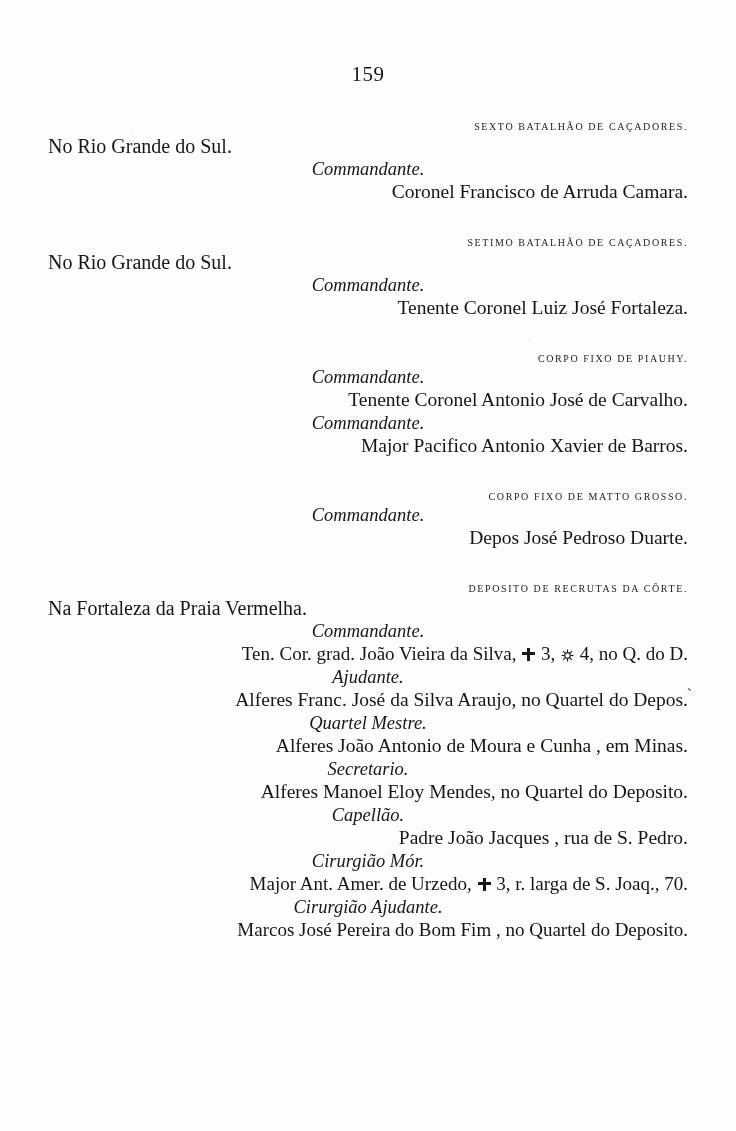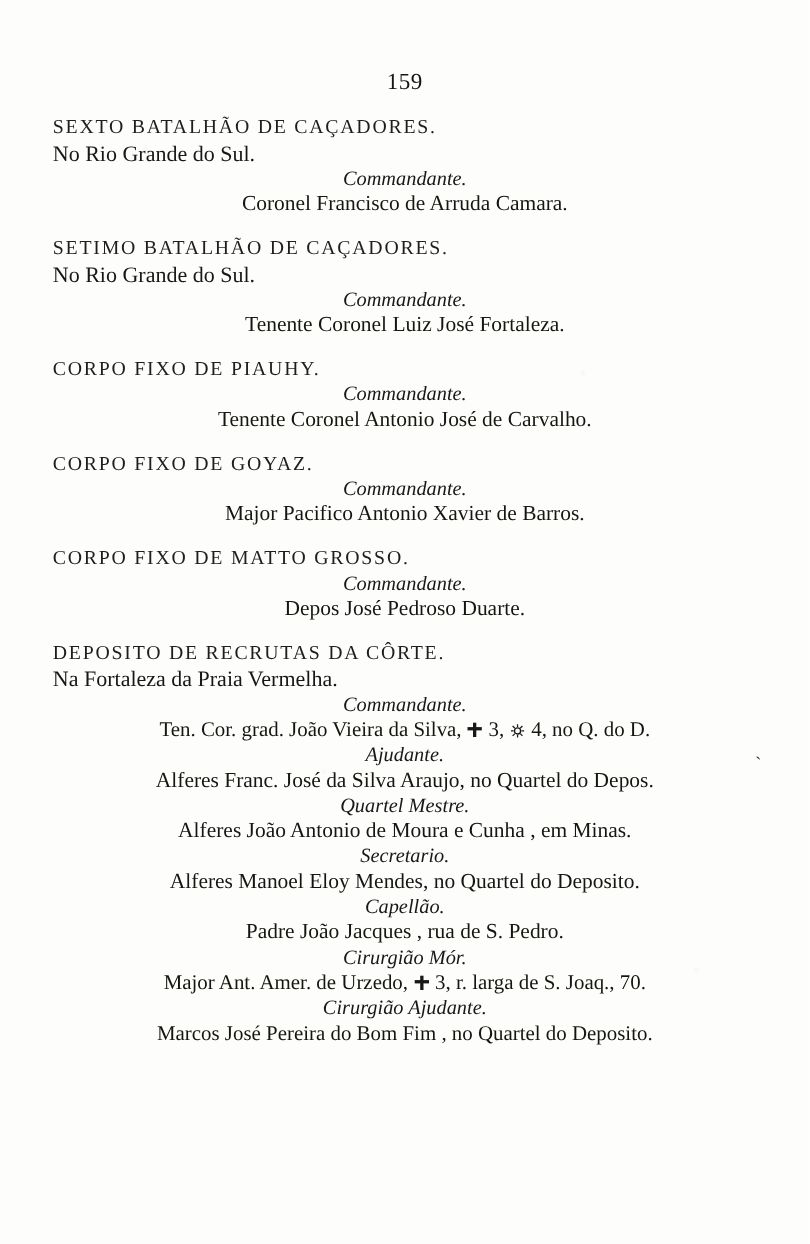--- a/index.html
+++ b/index.html
@@ -33,45 +33,45 @@
     font-size: 21px;
     letter-spacing: 0.5px;
     margin-bottom: 18px;
     color: #181614;
     margin-top: 34px;
   }
   .section {
     margin-bottom: 2px;
   }
   .unit-heading {
-    text-align: left;
-    font-size: 18px;
+    text-align: right;
+    font-size: 10px;
     letter-spacing: 1.6px;
     font-variant: small-caps;
     text-transform: uppercase;
     color: #201d1a;
-    margin-top: 18px;
+    margin-top: 34px;
     margin-bottom: 3px;
   }
   .location {
     text-align: left;
     font-size: 20px;
     margin-bottom: 1px;
     color: #181715;
   }
   .role {
     text-align: center;
     font-style: italic;
     font-size: 18.5px;
     margin-bottom: 1px;
     color: #1a1816;
     font-family: Liberation Serif, serif;
   }
   .person {
-    text-align: center;
+    text-align: right;
     font-size: 19.5px;
     margin-bottom: 2px;
     color: #17150f;
     white-space: nowrap;
   }
   .person.wide {
     font-size: 19px;
   }
   .cross-icon {
     display: inline-block;
@@ -132,21 +132,20 @@
     <div class="person">Tenente Coronel Luiz José Fortaleza.</div>
   </div>
 
   <div class="section">
     <div class="unit-heading">CORPO FIXO DE PIAUHY.</div>
     <div class="role">Commandante.</div>
     <div class="person">Tenente Coronel Antonio José de Carvalho.</div>
   </div>
 
   <div class="section">
-    <div class="unit-heading">CORPO FIXO DE GOYAZ.</div>
     <div class="role">Commandante.</div>
     <div class="person">Major Pacifico Antonio Xavier de Barros.</div>
   </div>
 
   <div class="section">
     <div class="unit-heading">CORPO FIXO DE MATTO GROSSO.</div>
     <div class="role">Commandante.</div>
     <div class="person">Depos José Pedroso Duarte.</div>
   </div>
 

